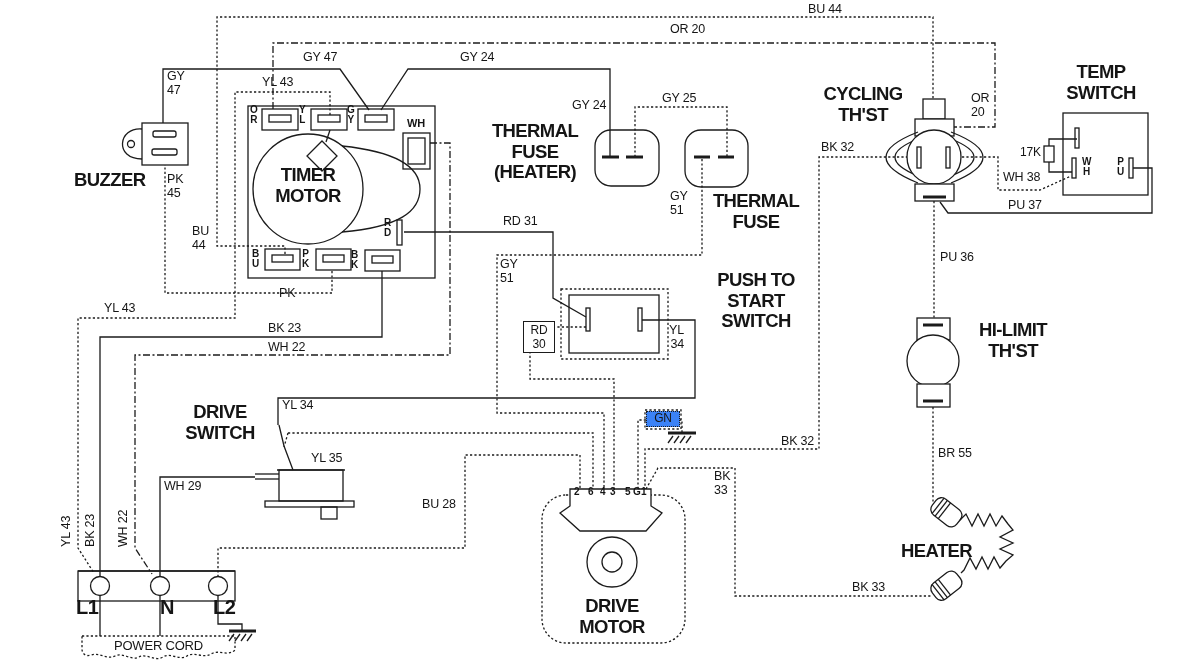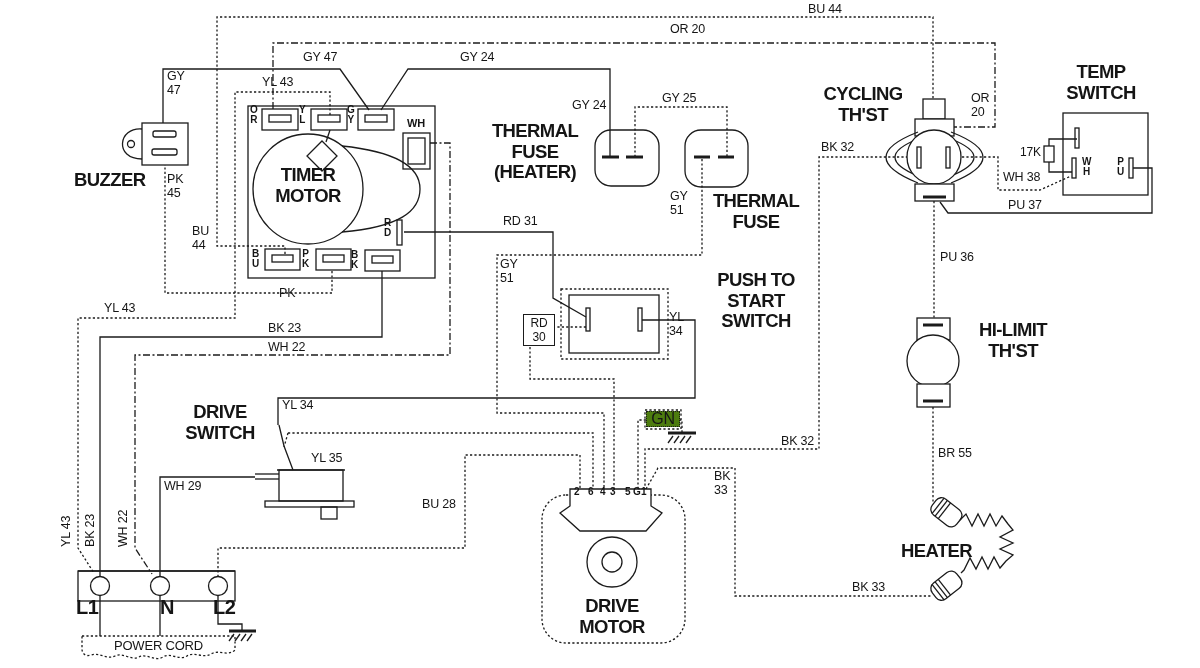--- a/index.html
+++ b/index.html
@@ -11,21 +11,21 @@
   .dd{stroke-dasharray:7,2.5,2,2.5;}
   .thick{stroke-width:3;}
   .fillw{fill:#ffffff;}
   .lbl{position:absolute;font-size:12.5px;line-height:13.5px;white-space:pre-line;letter-spacing:-0.2px;color:#151515;}
   .comp{font-weight:bold;font-size:18.5px;line-height:20.5px;text-align:center;letter-spacing:-0.6px;}
   .term{font-weight:bold;font-size:10px;line-height:9.5px;text-align:center;}
   .big{font-weight:bold;font-size:20px;letter-spacing:-0.5px;}
   .pin{font-weight:bold;font-size:10px;line-height:10px;}
   .vlabel{transform:rotate(-90deg);transform-origin:0 0;}
   .boxed{border:1.6px solid #1b1b1b;text-align:center;font-size:12px;line-height:14px;width:26px;padding:1px 2px;background:#fff;}
-  .gnbox{border:1.4px dotted #1b1b1b;width:32px;text-align:center;font-size:16px;background:#4d7c0f;}
+  .gnbox{border:1.4px dotted #1b1b1b;width:32px;text-align:center;font-size:12px;background:#3b82f6;}
   .small{font-size:12px;}
 </style>
 </head>
 <body>
 
 <div id="stage">
 
   <svg id="wires" width="1200" height="668">
 
     <polyline class="dot" points="285,254 285,246 217,246 217,17 933,17 933,99"></polyline>
@@ -268,23 +268,23 @@
   <div class="lbl" style="left:662px;top:92px;">GY 25</div>
   <div class="lbl" style="left:670px;top:190px;">GY
 51</div>
   <div class="lbl" style="left:503px;top:215px;">RD 31</div>
   <div class="lbl" style="left:279px;top:287px;">PK</div>
   <div class="lbl" style="left:104px;top:302px;">YL 43</div>
   <div class="lbl" style="left:268px;top:322px;">BK 23</div>
   <div class="lbl" style="left:268px;top:341px;">WH 22</div>
   <div class="lbl" style="left:500px;top:258px;">GY
 51</div>
-  <div class="lbl boxed" style="left:523px;top:314px;">RD
+  <div class="lbl boxed" style="left:523px;top:321px;">RD
 30</div>
-  <div class="lbl" style="left:669px;top:311px;">YL
+  <div class="lbl" style="left:669px;top:324px;text-align:right;">YL
 34</div>
   <div class="lbl" style="left:971px;top:92px;">OR
 20</div>
   <div class="lbl" style="left:821px;top:141px;">BK 32</div>
   <div class="lbl" style="left:1003px;top:171px;">WH 38</div>
   <div class="lbl" style="left:1008px;top:199px;">PU 37</div>
   <div class="lbl" style="left:940px;top:251px;">PU 36</div>
   <div class="lbl" style="left:938px;top:447px;">BR 55</div>
   <div class="lbl" style="left:781px;top:435px;">BK 32</div>
   <div class="lbl" style="left:714px;top:470px;">BK

